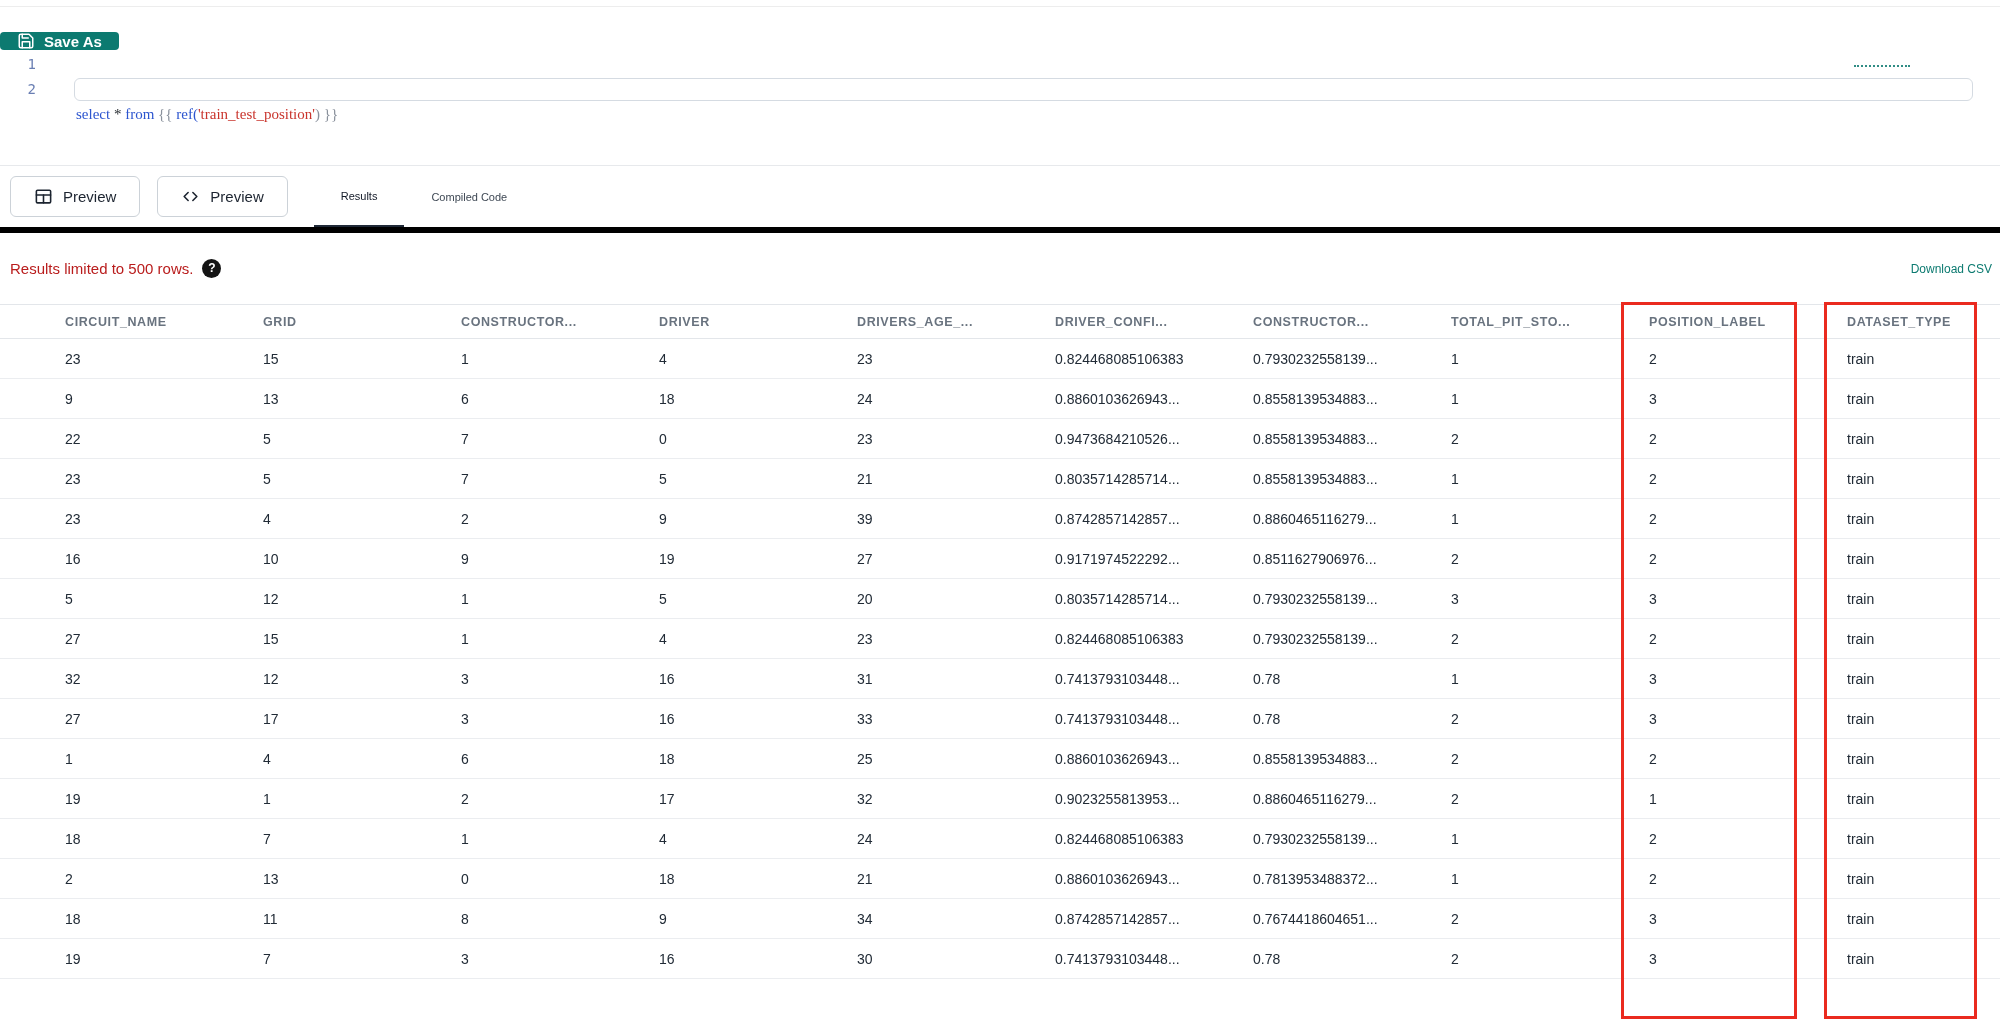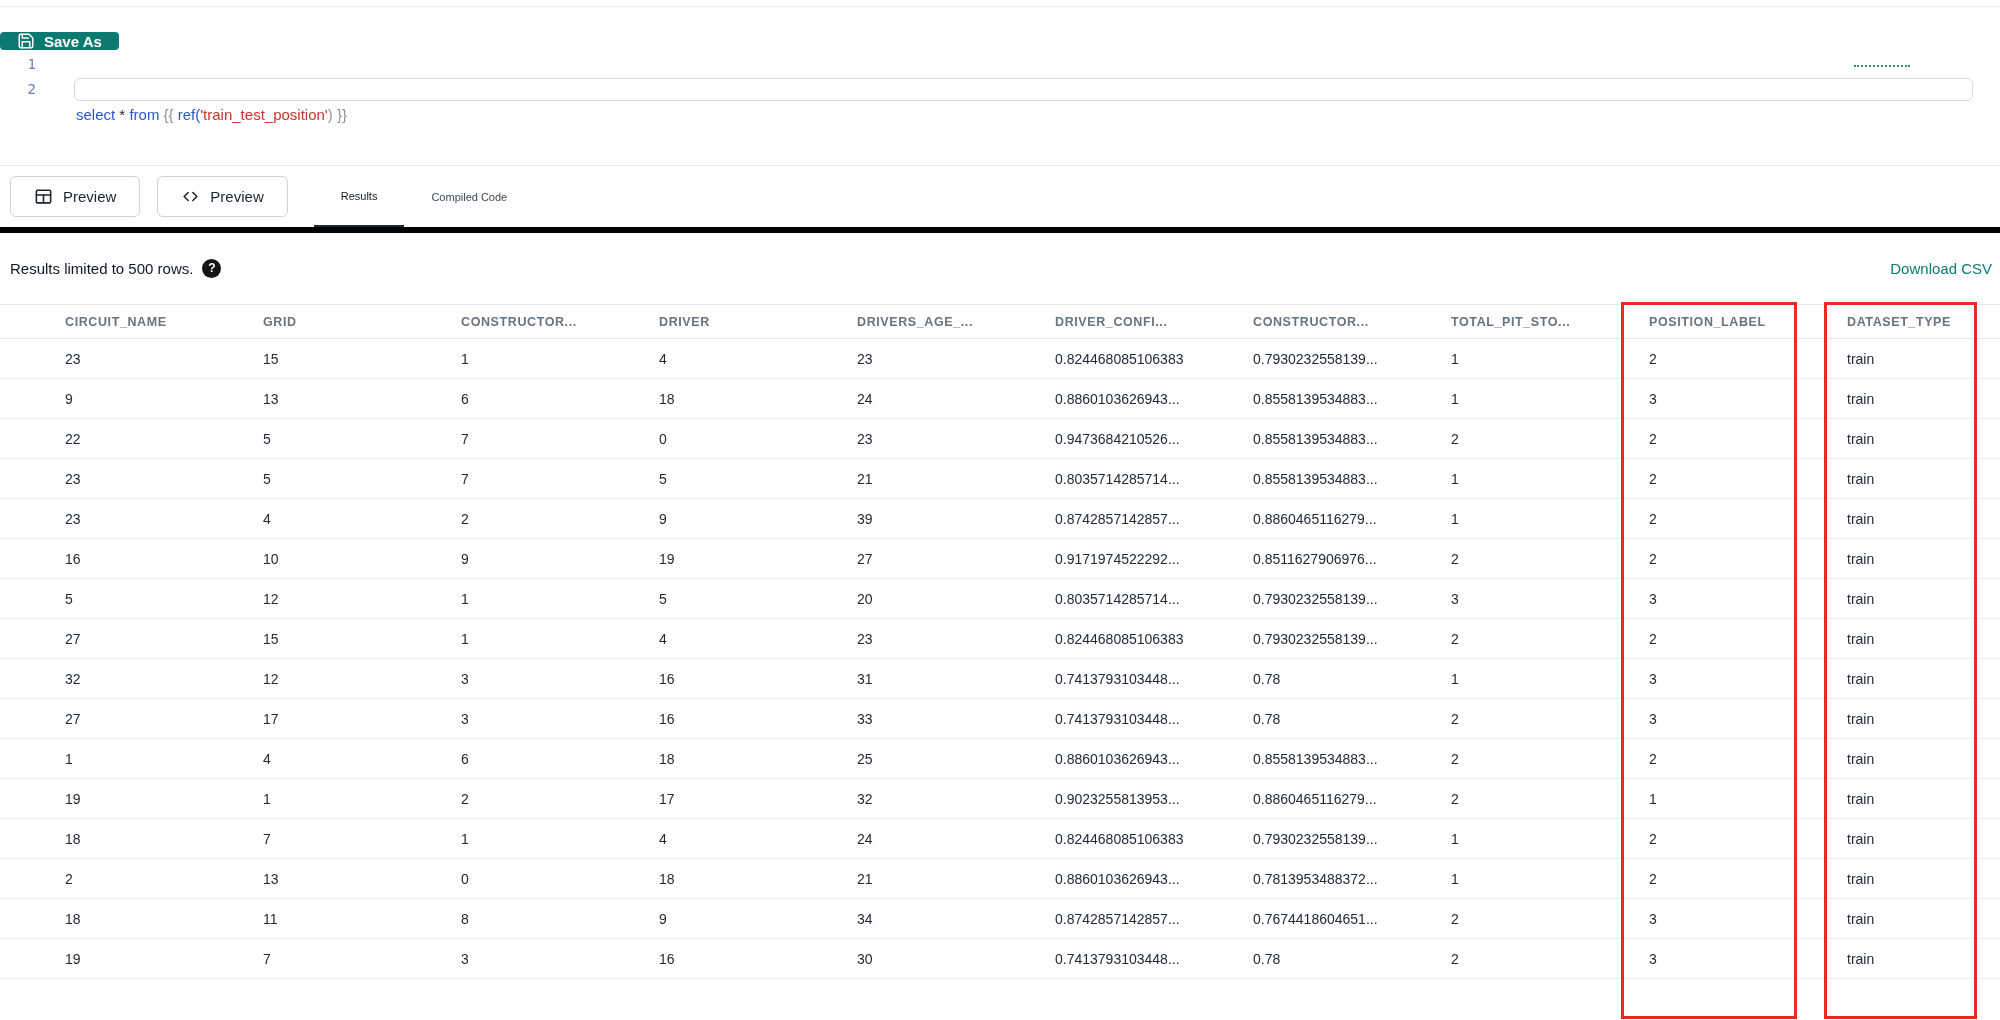--- a/index.html
+++ b/index.html
@@ -17,21 +17,21 @@
   .saveas-btn { display:flex; align-items:center; gap:9px; background:var(--teal); color:#fff;
                 border:none; border-radius:4px; height:38px; padding:0 17px;
                 font-family:"Liberation Sans",sans-serif; font-size:15px; font-weight:700; cursor:pointer; }
   .truncated-remnant { position:absolute; top:58px; right:90px; width:56px; height:9px;
                        border-bottom:2px dotted var(--teal); opacity:.85; }
 
   
   .editor { display:flex; height:116px; border-bottom:1px solid #e7e9ec; padding-top:2px; position:relative; }
   .gutter { width:44px; text-align:right; padding-right:8px;
             font-family:"DejaVu Sans Mono",monospace; font-size:14px; color:#6a7fb3; line-height:25px; }
-  .code { flex:1; padding-left:32px; font-family:Liberation Sans, sans-serif;
+  .code { flex:1; padding-left:32px; font-family:Liberation Serif, serif;
           font-size:15px; line-height:25px; color:#24292e; white-space:pre; }
   .tok-kw  { color:#2c55cf; }
   .tok-op  { color:#24292e; }
   .tok-jinja { color:#8a919c; }
   .tok-fn  { color:#2c55cf; }
   .tok-str { color:#c9342c; }
   .active-line-box { position:absolute; left:74px; top:28px; width:1899px; height:23px;
                      border:1px solid #d5dbe2; border-radius:6px; background:#fff; }
 
   
@@ -39,25 +39,25 @@
   .btn { display:flex; align-items:center; gap:10px; height:41px; padding:0 23px; background:#fff;
          border:1px solid #ccd2d8; border-radius:6px; font-family:"Liberation Sans",sans-serif;
          font-size:15px; color:#1c2430; cursor:pointer; }
   .btn + .btn { margin-left:17px; }
   .tabs { display:flex; height:100%; margin-left:26px; }
   .tab { display:flex; align-items:center; padding:0 27px; font-size:11px; color:#3e4854; cursor:pointer; }
   .tab.active { color:#111826; font-weight:500; border-bottom:2px solid var(--underline); }
 
   
   .results-bar { height:71px; display:flex; align-items:center; padding:0 8px 0 10px; }
-  .limit-text { font-size:15px; color:#0f172a; }
+  .limit-text { font-size:15px; color:#b91c1c; }
   .help-icon { width:19px; height:19px; border-radius:50%; background:#141414; color:#fff;
                font-size:12px; font-weight:bold; line-height:19px; text-align:center;
                margin-left:9px; cursor:pointer; }
-  .download-link { margin-left:auto; color:var(--teal); font-size:15px; cursor:pointer; text-decoration:none; }
+  .download-link { margin-left:auto; color:var(--teal); font-size:12px; cursor:pointer; text-decoration:none; }
 
   
   .table-wrap { position:relative; }
   table { width:2000px; border-collapse:collapse; table-layout:fixed; }
   thead th { height:34px; border-top:1px solid #e3e6ea; border-bottom:1px solid #e3e6ea;
              font-size:12.5px; font-weight:600; letter-spacing:.6px; color:#69737f;
              text-align:left; padding-left:16px; text-transform:uppercase;
              white-space:nowrap; overflow:hidden; }
   tbody td { height:40px; border-bottom:1px solid #ebedf0; font-size:14px; color:#212b36;
              padding-left:16px; white-space:nowrap; overflow:hidden; }

